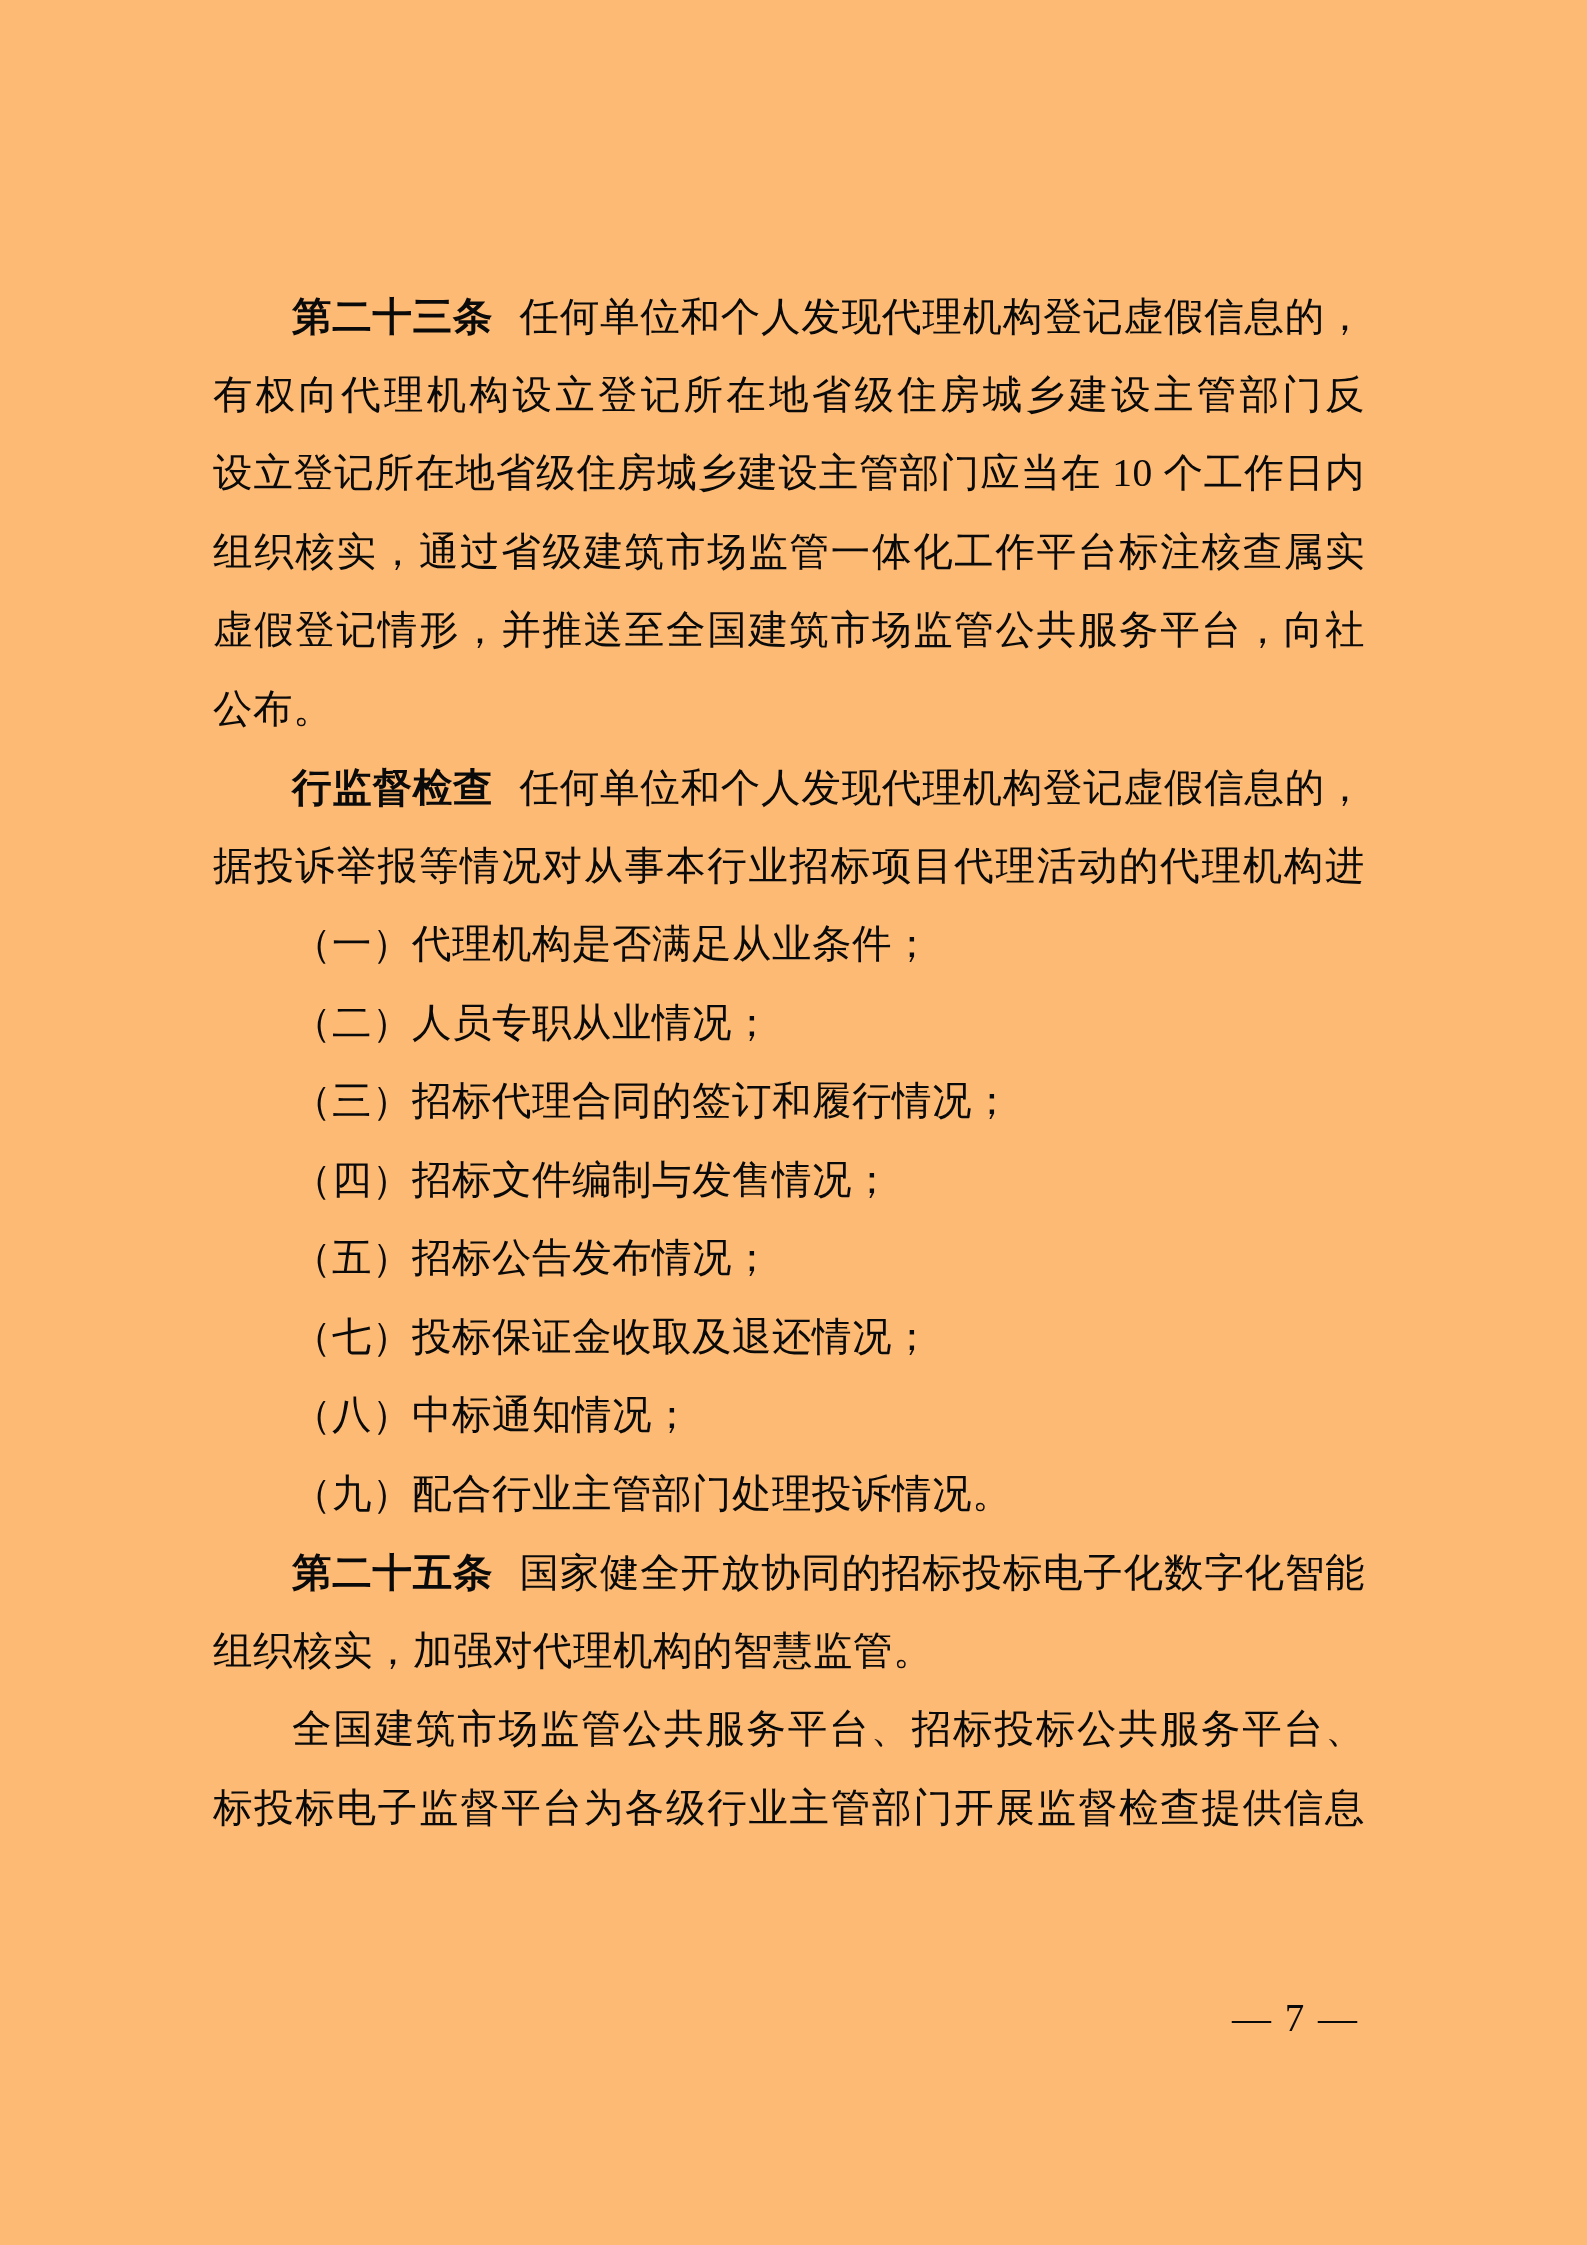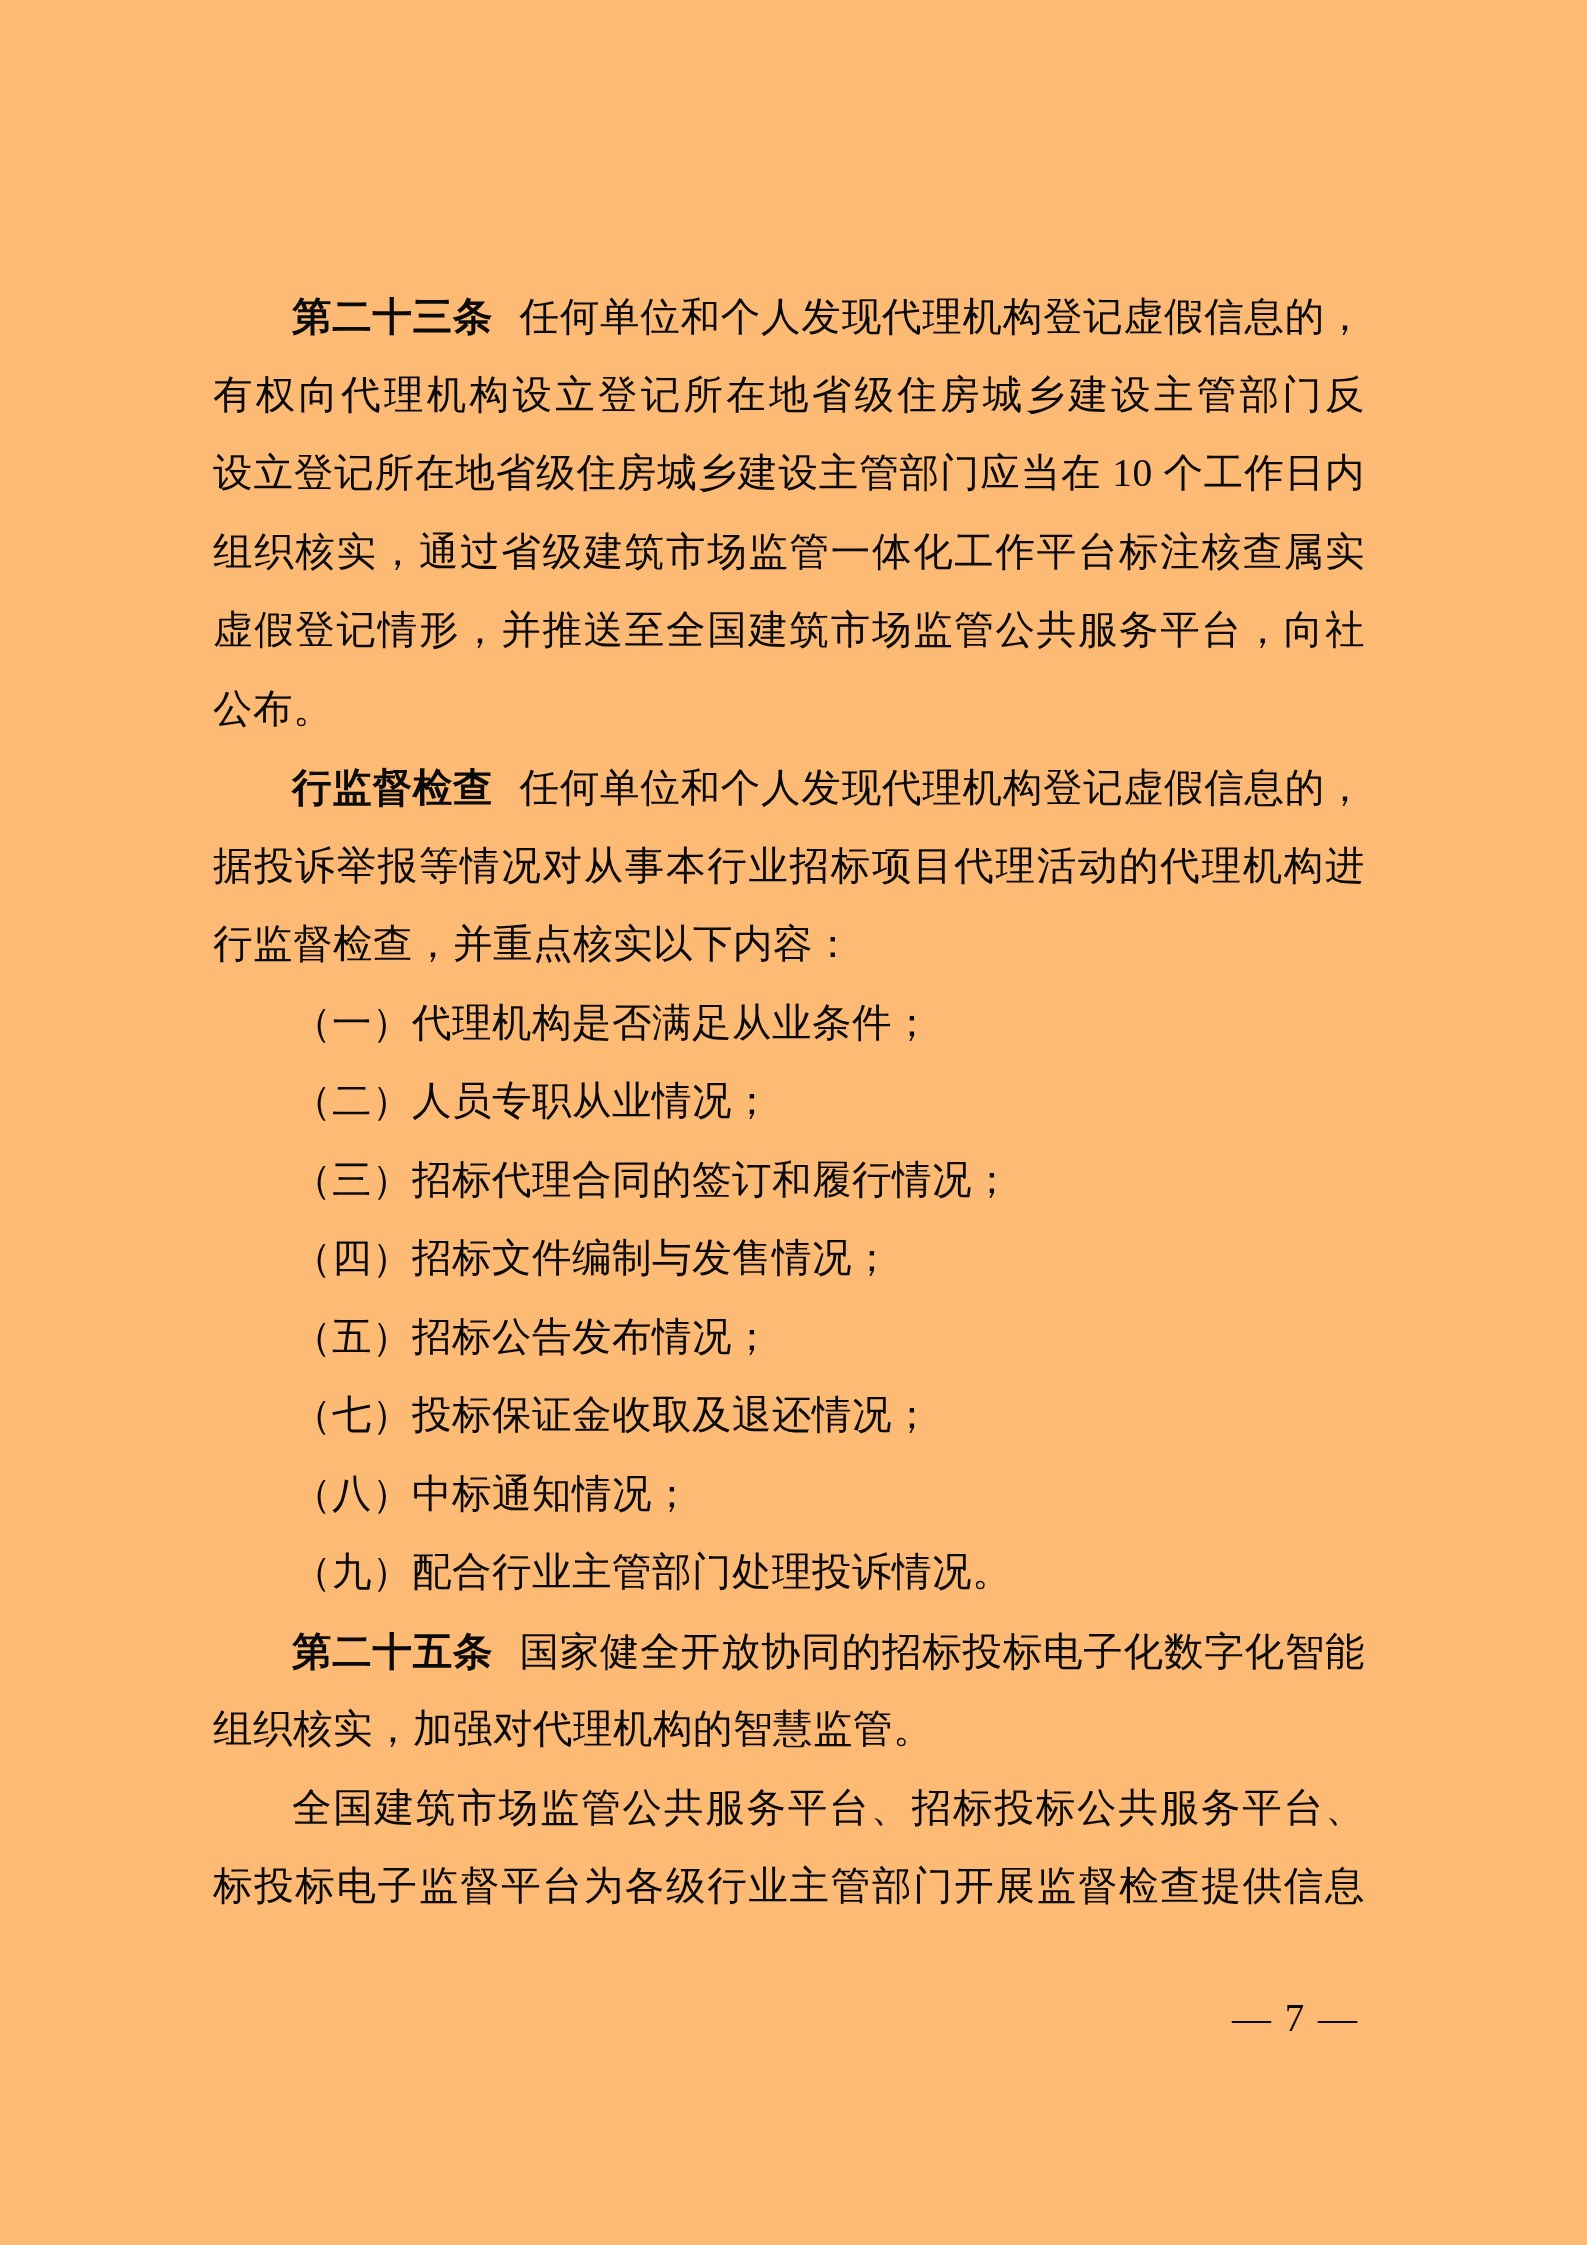--- a/index.html
+++ b/index.html
@@ -59,21 +59,20 @@
 <div class="page">
   <div class="content">
       <div class="line indent fill"><span class="article-label">第二十三条</span><span>任何单位和个人发现代理机构登记虚假信息的，</span></div>
       <div class="line fill"><span>有权向代理机构设立登记所在地省级住房城乡建设主管部门反映。</span></div>
       <div class="line fill"><span>设立登记所在地省级住房城乡建设主管部门应当在 10 个工作日内</span></div>
       <div class="line fill"><span>组织核实，通过省级建筑市场监管一体化工作平台标注核查属实的</span></div>
       <div class="line fill"><span>虚假登记情形，并推送至全国建筑市场监管公共服务平台，向社会</span></div>
       <div class="line"><span>公布。</span></div>
       <div class="line indent fill"><span class="article-label">行监督检查</span><span>任何单位和个人发现代理机构登记虚假信息的，根</span></div>
       <div class="line fill"><span>据投诉举报等情况对从事本行业招标项目代理活动的代理机构进</span></div>
-      <div class="line"><span>行监督检查，并重点核实以下内容：</span></div>
       <div class="line indent"><span>（一）代理机构是否满足从业条件；</span></div>
       <div class="line indent"><span>（二）人员专职从业情况；</span></div>
       <div class="line indent"><span>（三）招标代理合同的签订和履行情况；</span></div>
       <div class="line indent"><span>（四）招标文件编制与发售情况；</span></div>
       <div class="line indent"><span>（五）招标公告发布情况；</span></div>
       <div class="line indent"><span>（七）投标保证金收取及退还情况；</span></div>
       <div class="line indent"><span>（八）中标通知情况；</span></div>
       <div class="line indent"><span>（九）配合行业主管部门处理投诉情况。</span></div>
       <div class="line indent fill"><span class="article-label">第二十五条</span><span>国家健全开放协同的招标投标电子化数字化智能</span></div>
       <div class="line"><span>组织核实，加强对代理机构的智慧监管。</span></div>

